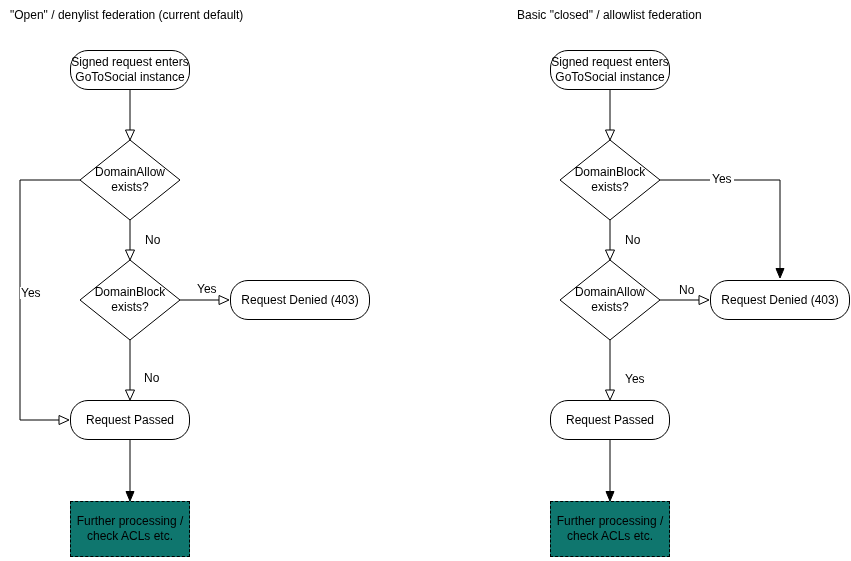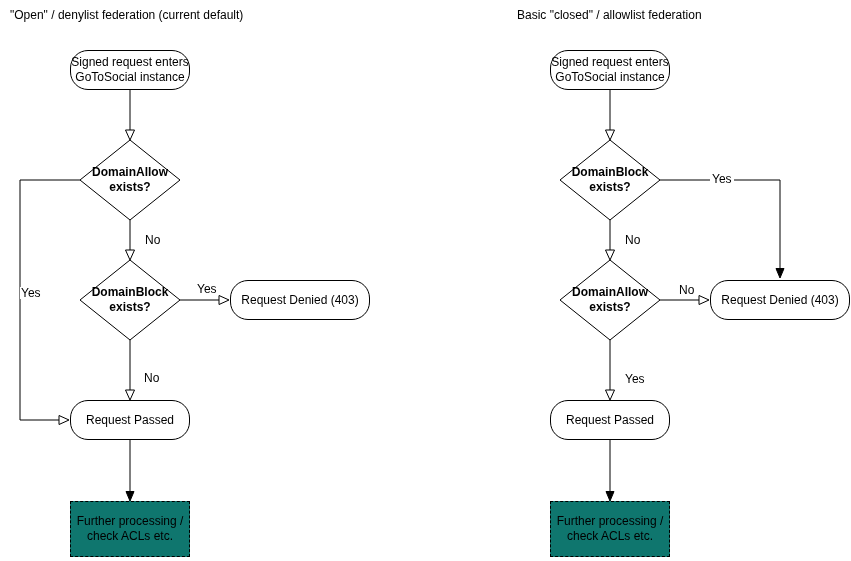--- a/index.html
+++ b/index.html
@@ -14,21 +14,21 @@
   .arrow-open{fill:#ffffff;stroke:#000000;stroke-width:1;}
   .arrow-solid{fill:#000000;stroke:#000000;stroke-width:1;}
   .chart-title{position:absolute;line-height:15px;white-space:nowrap;}
   .node{
     position:absolute;display:flex;flex-direction:column;
     align-items:center;justify-content:center;text-align:center;
     line-height:15px;box-sizing:border-box;
   }
   .box{border:1px solid #000000;border-radius:18px;background:#ffffff;}
   .dashedbox{border:1px dashed #000000;background:#0f766e;}
-  .diamond-label{background:transparent;font-weight:bold;}
+  .diamond-label{background:transparent;}
   .edge-label{
     position:absolute;line-height:12px;background:#ffffff;
     padding:0 1px;white-space:nowrap;
   }
   .node span{display:block;}
 </style>
 </head>
 <body>
 
 <div class="canvas">

